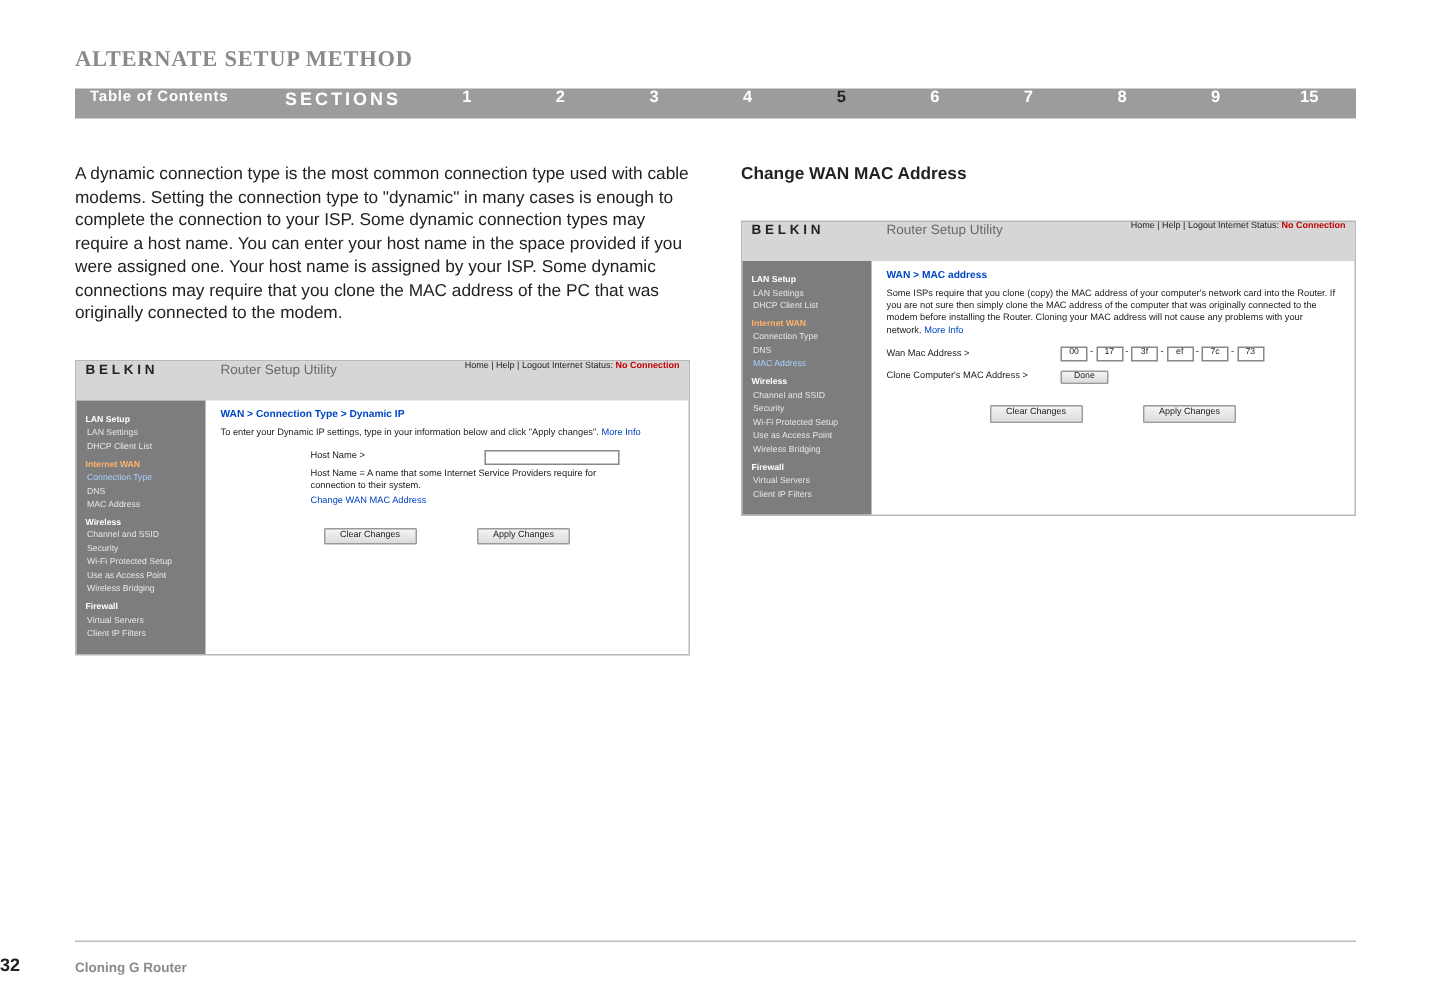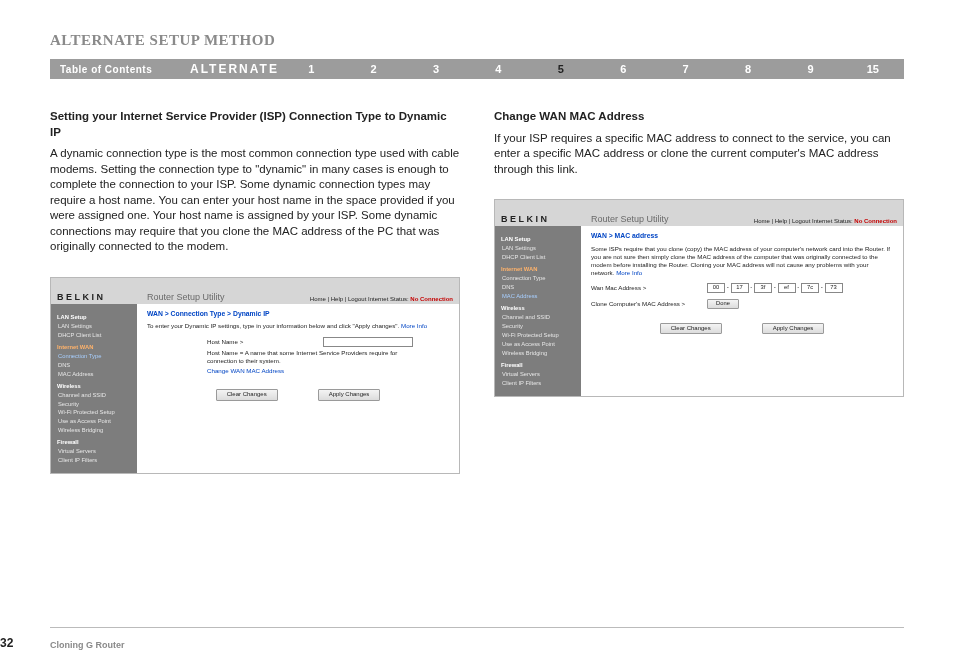--- a/index.html
+++ b/index.html
@@ -29,21 +29,20 @@
     font-weight: bold;
     color: var(--grey-text);
     letter-spacing: 0.5px;
     margin-bottom: 10px;
     font-family: Liberation Serif, serif;
   }
   .navbar {
     background: var(--grey-bar);
     height: 20px;
     display: flex;
-    align-items: center;
     color: #fff;
     font-size: 10px;
   }
   .navbar .toc {
     width: 140px;
     padding-left: 10px;
     font-weight: bold;
     letter-spacing: 0.5px;
   }
   .navbar .sections {
@@ -80,21 +79,21 @@
   .panel {
     margin-top: 22px;
     border: 1px solid var(--panel-border);
     font-size: 6.5px;
     line-height: 1.3;
     background: #fff;
   }
   .panel-top {
     background: var(--panel-grey);
     display: flex;
-    align-items: flex-end;
+    align-items: flex-start;
     height: 26px;
     padding: 0 6px;
   }
   .panel-logo {
     font-weight: bold;
     letter-spacing: 2.5px;
     font-size: 9px;
     width: 90px;
     color:#222;
   }
@@ -178,37 +177,36 @@
     font-size:12px; font-weight:bold; color:#222;
   }
 </style>
 </head>
 <body>
 
 <div class="page-title">ALTERNATE SETUP METHOD</div>
 
 <div class="navbar">
   <div class="toc">Table of Contents</div>
-  <div class="sections">ALTERNATE</div>
+  <div class="sections">SECTIONS</div>
   <div class="num">1</div>
   <div class="num">2</div>
   <div class="num">3</div>
   <div class="num">4</div>
   <div class="num active">5</div>
   <div class="num">6</div>
   <div class="num">7</div>
   <div class="num">8</div>
   <div class="num">9</div>
   <div class="num">15</div>
 </div>
 
 <div class="columns">
 
   <div class="col">
-    <div class="col-heading">Setting your Internet Service Provider (ISP) Connection Type to Dynamic IP</div>
     <div class="col-body">A dynamic connection type is the most common connection type used with cable modems. Setting the connection type to "dynamic" in many cases is enough to complete the connection to your ISP. Some dynamic connection types may require a host name. You can enter your host name in the space provided if you were assigned one. Your host name is assigned by your ISP. Some dynamic connections may require that you clone the MAC address of the PC that was originally connected to the modem.</div>
 
     <div class="panel">
       <div class="panel-top">
         <span class="panel-logo">BELKIN</span>
         <span class="panel-title">Router Setup Utility</span>
         <span class="panel-links">
           <span>Home | Help | Logout   Internet Status:</span>
           <span class="red">No Connection</span>
         </span>
@@ -250,21 +248,20 @@
             <span class="btn">Clear Changes</span>
             <span class="btn">Apply Changes</span>
           </div>
         </div>
       </div>
     </div>
   </div>
 
   <div class="col">
     <div class="col-heading">Change WAN MAC Address</div>
-    <div class="col-body">If your ISP requires a specific MAC address to connect to the service, you can enter a specific MAC address or clone the current computer's MAC address through this link.</div>
 
     <div class="panel">
       <div class="panel-top">
         <span class="panel-logo">BELKIN</span>
         <span class="panel-title">Router Setup Utility</span>
         <span class="panel-links">
           <span>Home | Help | Logout   Internet Status:</span>
           <span class="red">No Connection</span>
         </span>
       </div>

